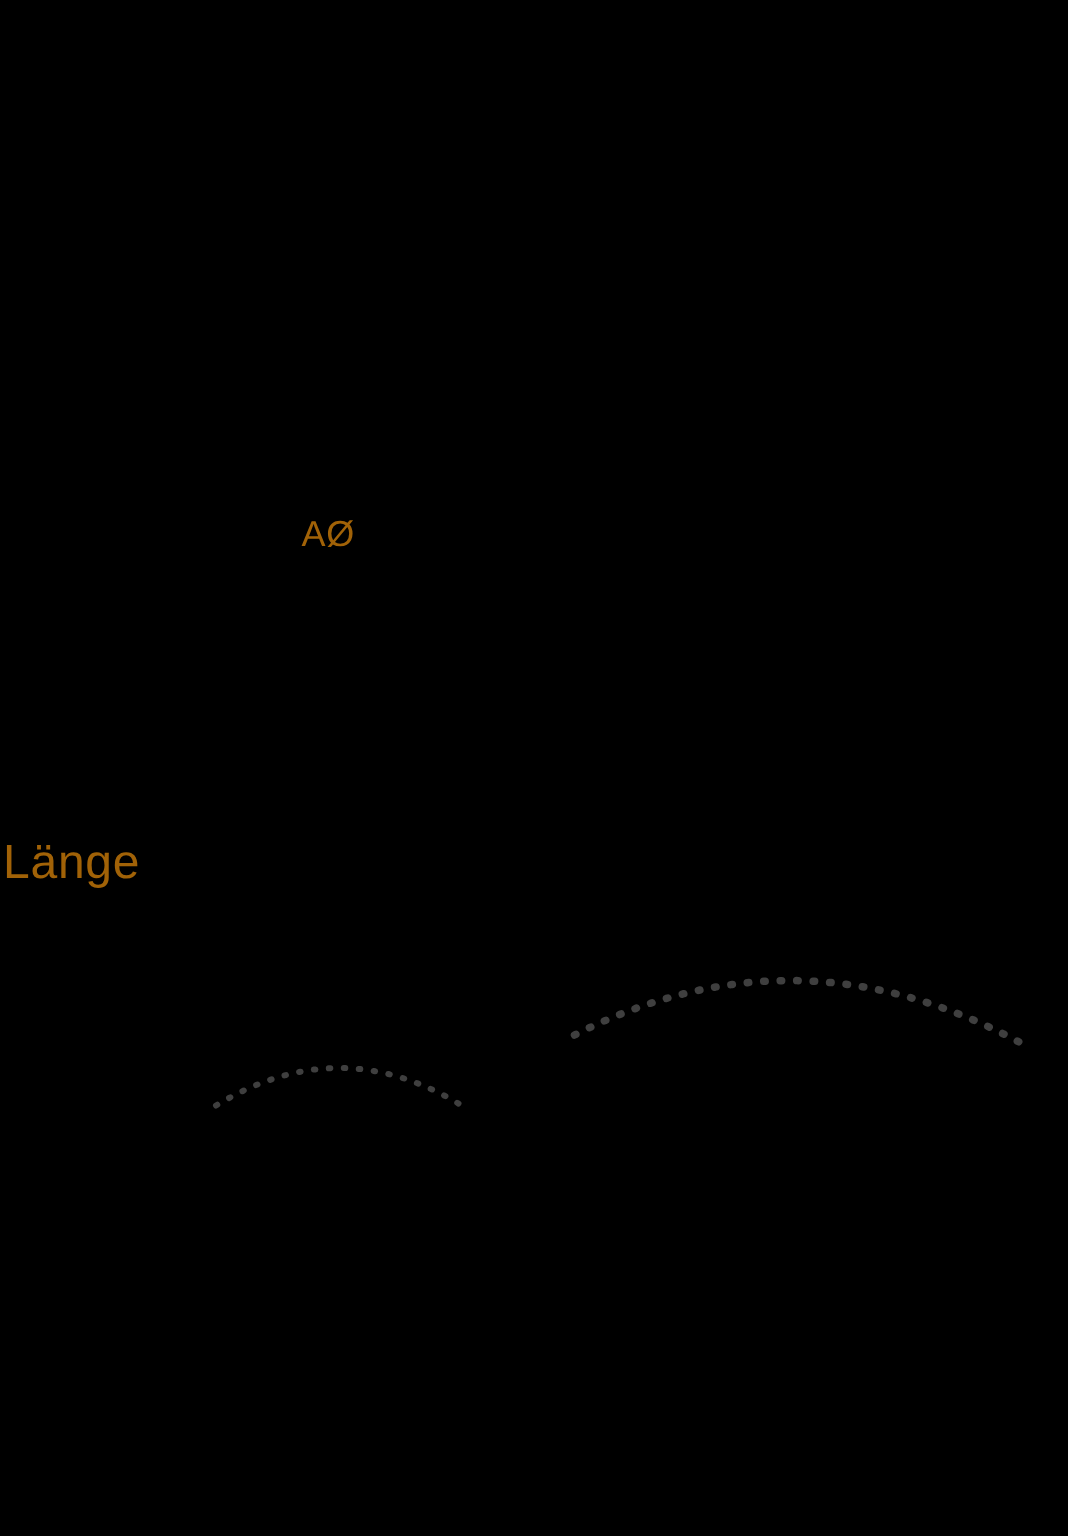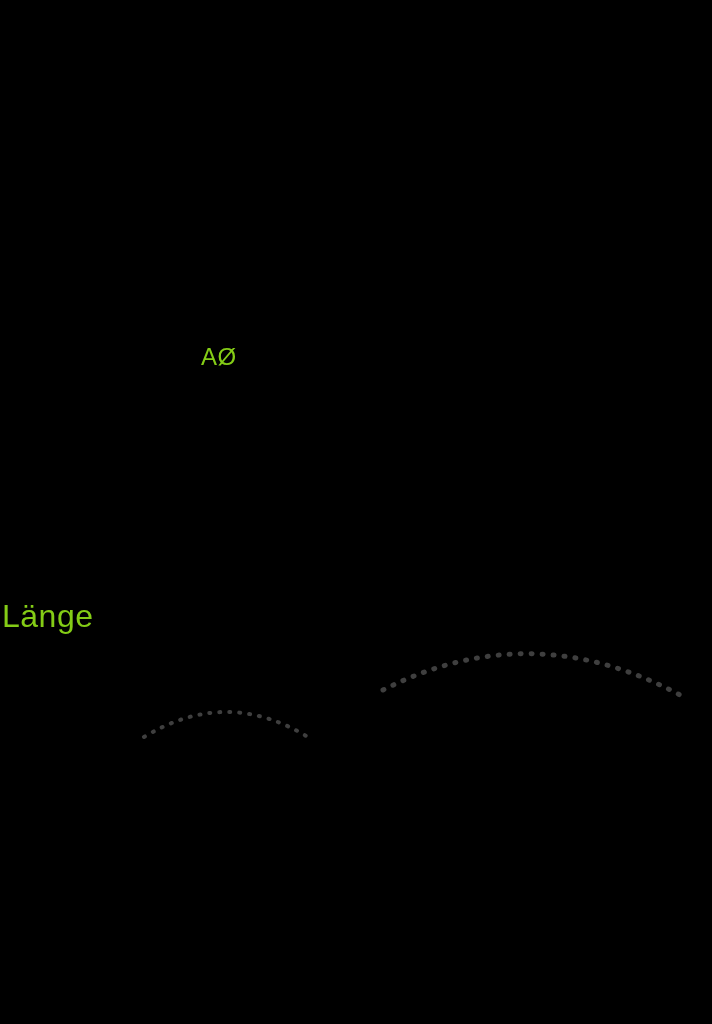--- a/index.html
+++ b/index.html
@@ -14,35 +14,35 @@
     font-family: "Liberation Sans", sans-serif;
   }
   #canvas {
     position: relative;
     width: 712px;
     height: 1024px;
     background: #000000;
   }
   .label {
     position: absolute;
-    color: #84cc16;
+    color: #a16207;
     font-family: "Liberation Sans", sans-serif;
     white-space: nowrap;
     line-height: 1;
     -webkit-font-smoothing: antialiased;
   }
   #label-ad {
     left: 201px;
     top: 345px;
     font-size: 24px;
     letter-spacing: 0.5px;
   }
   #label-laenge {
     left: 2px;
-    top: 600px;
+    top: 558px;
     font-size: 32px;
     letter-spacing: 0.5px;
   }
   #arcs {
     position: absolute;
     left: 0;
     top: 0;
     width: 712px;
     height: 1024px;
   }

